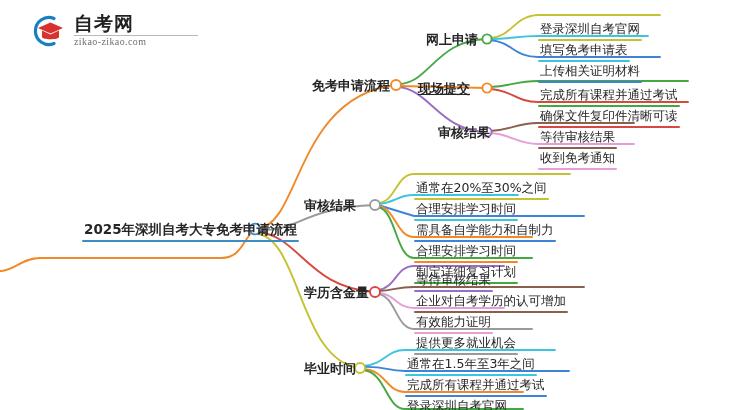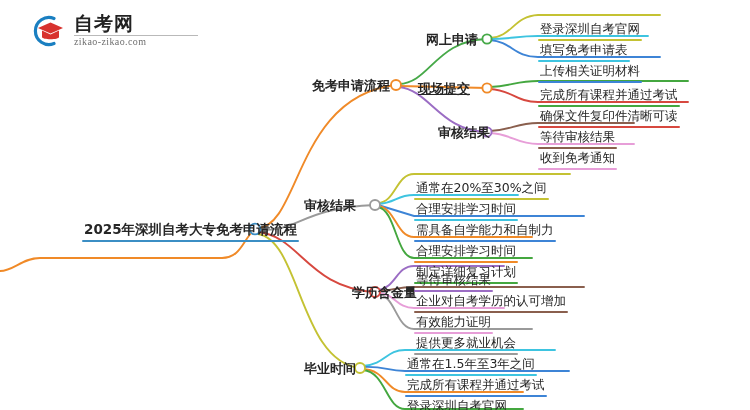--- a/index.html
+++ b/index.html
@@ -177,21 +177,21 @@
         <span class="ul" style="background: rgb(61, 132, 214);"></span>
       </div>
       <div class="nd leaf" style="left: 414px; top: 227px;">
         <span class="txt">合理安排学习时间</span>
         <span class="ul" style="background: rgb(240, 138, 40);"></span>
       </div>
       <div class="nd leaf" style="left: 414px; top: 248px;">
         <span class="txt">制定详细复习计划</span>
         <span class="ul" style="background: rgb(68, 167, 63);"></span>
       </div>
-      <div class="nd main" style="left: 302px; top: 284px; margin-left: 48px;">
+      <div class="nd main" style="left: 302px; top: 284px;">
         <span class="txt">学历含金量</span>
         <span class="ul" style="background: rgb(215, 72, 63);"></span>
       </div>
       <div class="nd leaf" style="left: 414px; top: 256px;">
         <span class="txt">等待审核结果</span>
         <span class="ul" style="background: rgb(155, 109, 196);"></span>
       </div>
       <div class="nd leaf" style="left: 414px; top: 277px;">
         <span class="txt">企业对自考学历的认可增加</span>
         <span class="ul" style="background: rgb(138, 95, 78);"></span>

